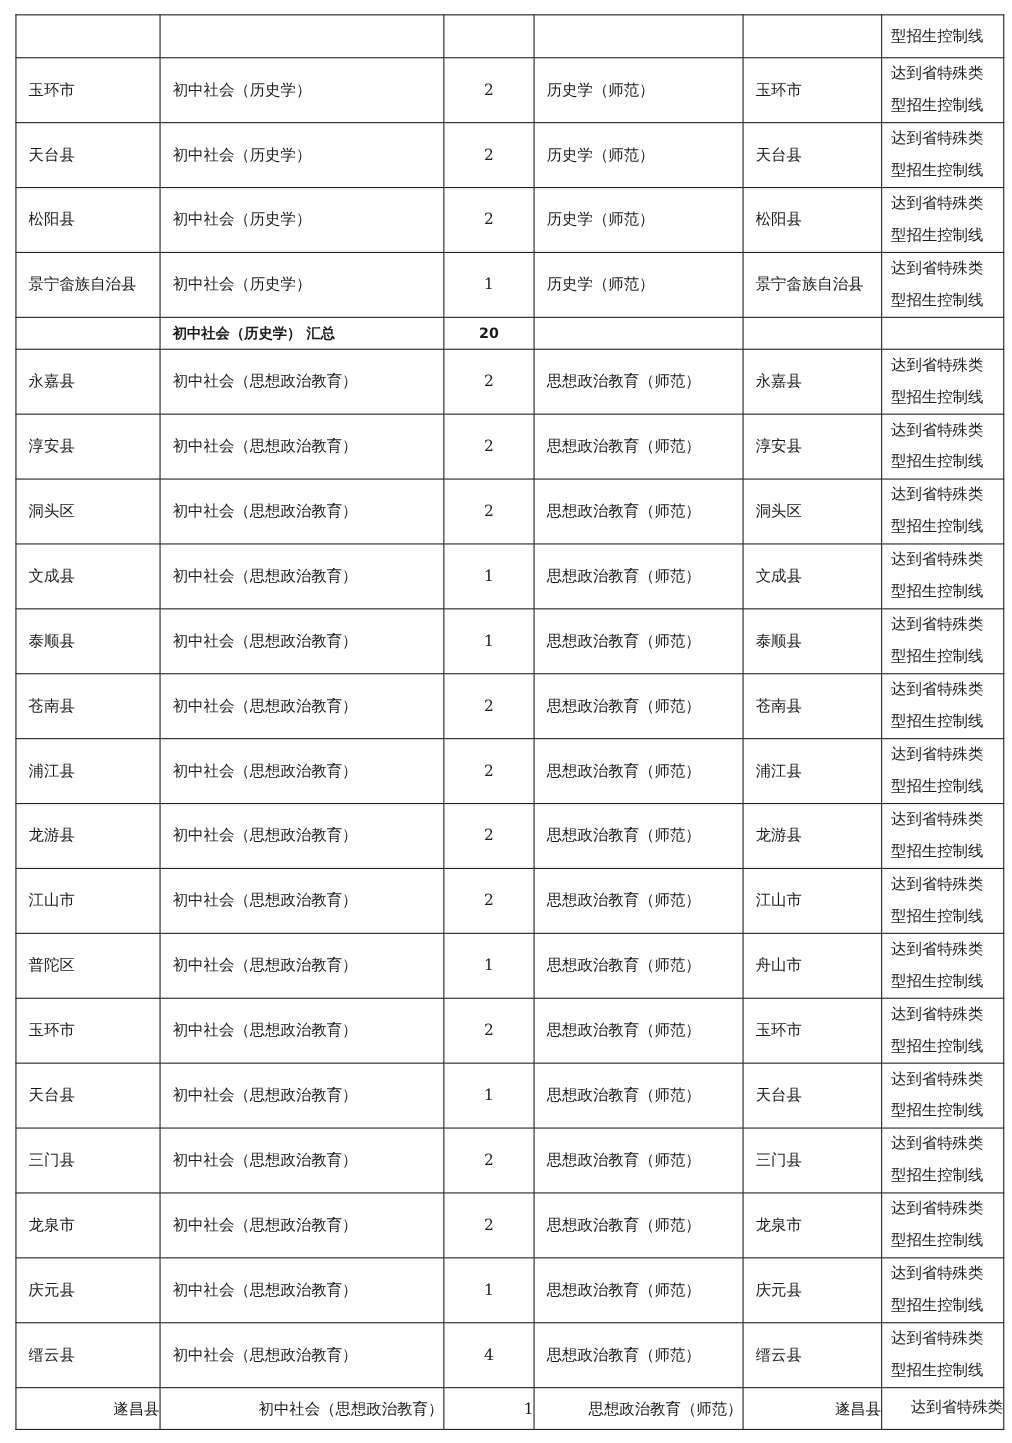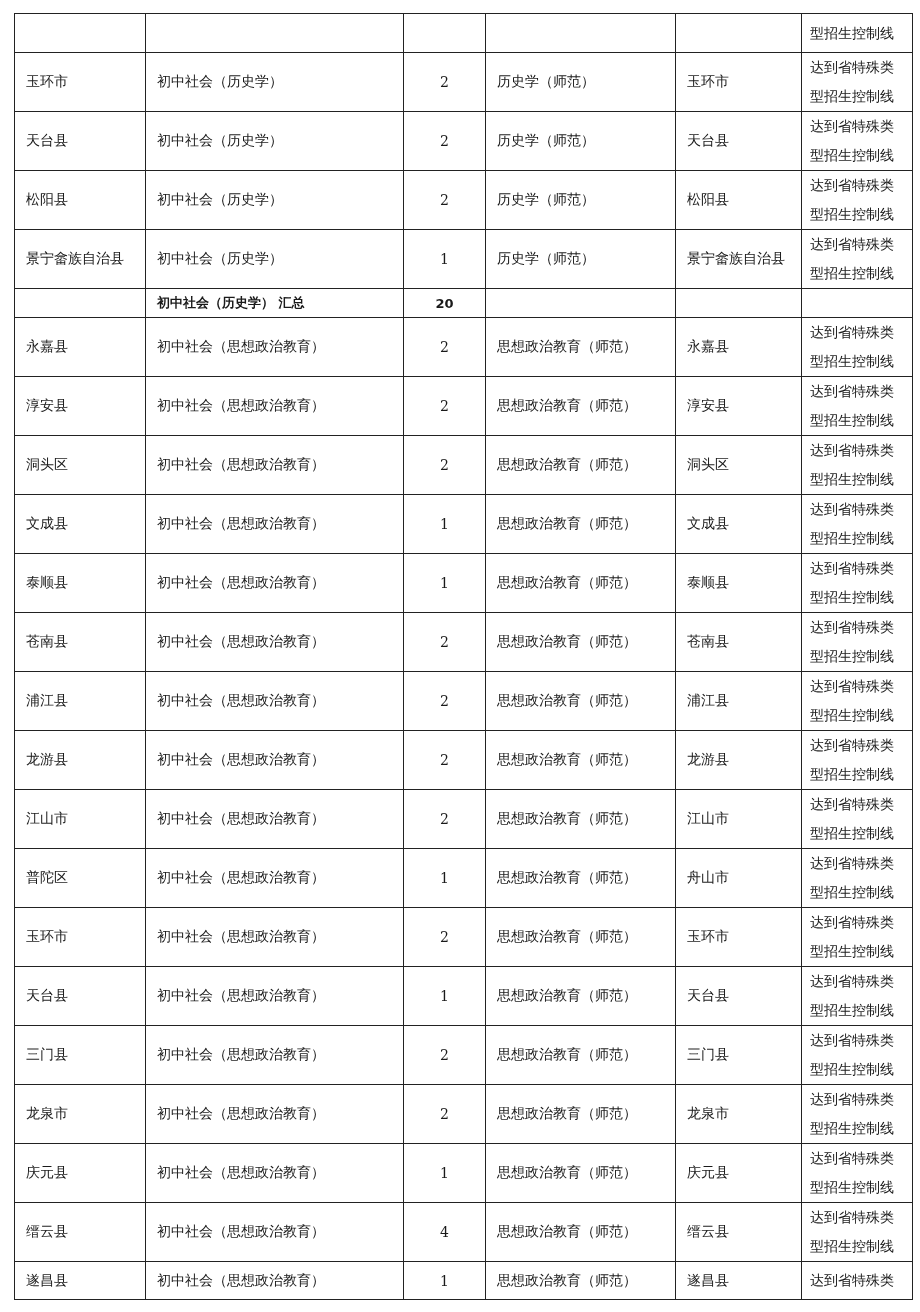--- a/index.html
+++ b/index.html
@@ -12,21 +12,21 @@
   col.c1 { width: 131px; } col.c2 { width: 258px; } col.c3 { width: 82px; }
   col.c4 { width: 190px; } col.c5 { width: 126px; } col.c6 { width: 111px; }
   td.l { padding-left: 11px; }
   td.n { text-align: center; }
   td.note { padding-left: 8px; line-height: 29px; font-size: 14px; }
   td.note span { display: block; }
   tr.sum td { font-weight: bold; font-family: "DejaVu Sans", "Liberation Sans", sans-serif; font-size: 13px; }
   tr.r td { height: 56px; }
   tr.top td { height: 38px; }
   tr.sum td { height: 28px; }
-  tr.last td { height: 37px; }
+  tr.last td { height: 37px; text-align: right; }
 </style>
 </head>
 <body>
 
 <table>
   <colgroup>
       <col class="c1">
       <col class="c2">
       <col class="c3">
       <col class="c4">

